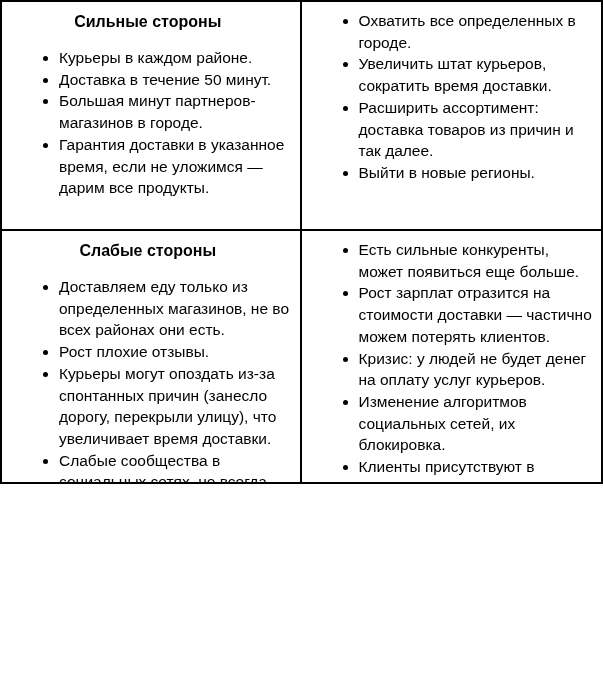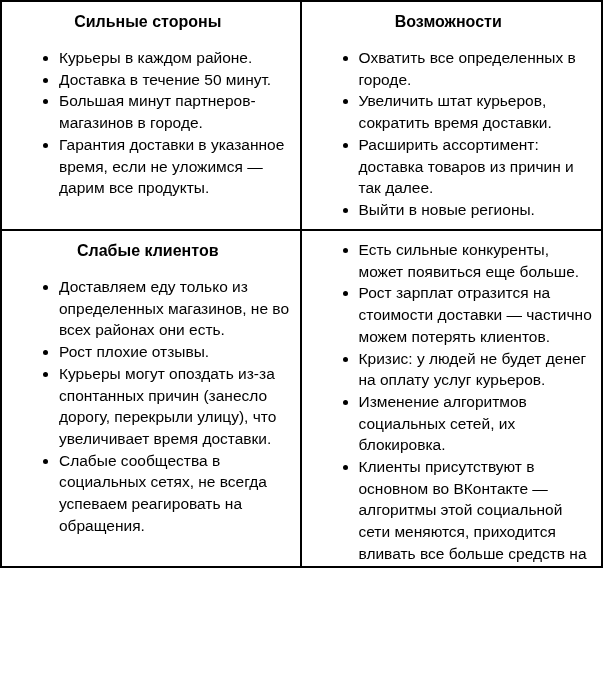--- a/index.html
+++ b/index.html
@@ -5,21 +5,21 @@
   * { box-sizing: border-box; margin: 0; padding: 0; }
   html, body {
     width: 603px;
     height: 679px;
     background: #ffffff;
     font-family: "Liberation Sans", "DejaVu Sans", sans-serif;
     color: #000000;
   }
   .swot-table {
     width: 603px;
-    height: 568px;
+    height: 484px;
     border: 2px solid #000000;
     background: #ffffff;
     display: grid;
     grid-template-columns: 1fr 1fr;
     grid-template-rows: 229px 1fr;
   }
   .cell {
     padding: 8px 6px 6px 0;
     overflow: hidden;
   }
@@ -50,31 +50,30 @@
     <h2 class="cell-title">Сильные стороны</h2>
     <ul class="bullet-list">
       <li>Курьеры в каждом районе.</li>
       <li>Доставка в течение 50 минут.</li>
       <li>Большая минут партнеров-магазинов в городе.</li>
       <li>Гарантия доставки в указанное время, если не уложимся — дарим все продукты.</li>
     </ul>
   </section>
 
   <section class="cell row-1 col-2">
-    <h2 class="cell-title">Возможности</h2>
     <ul class="bullet-list">
       <li>Охватить все определенных в городе.</li>
       <li>Увеличить штат курьеров, сократить время доставки.</li>
       <li>Расширить ассортимент: доставка товаров из причин и так далее.</li>
       <li>Выйти в новые регионы.</li>
     </ul>
   </section>
 
   <section class="cell row-2 col-1">
-    <h2 class="cell-title">Слабые клиентов</h2>
+    <h2 class="cell-title">Слабые стороны</h2>
     <ul class="bullet-list">
       <li>Доставляем еду только из определенных магазинов, не во всех районах они есть.</li>
       <li>Рост плохие отзывы.</li>
       <li>Курьеры могут опоздать из-за спонтанных причин (занесло дорогу, перекрыли улицу), что увеличивает время доставки.</li>
       <li>Слабые сообщества в социальных сетях, не всегда успеваем реагировать на обращения.</li>
     </ul>
   </section>
 
   <section class="cell row-2 col-2">
     <ul class="bullet-list">

